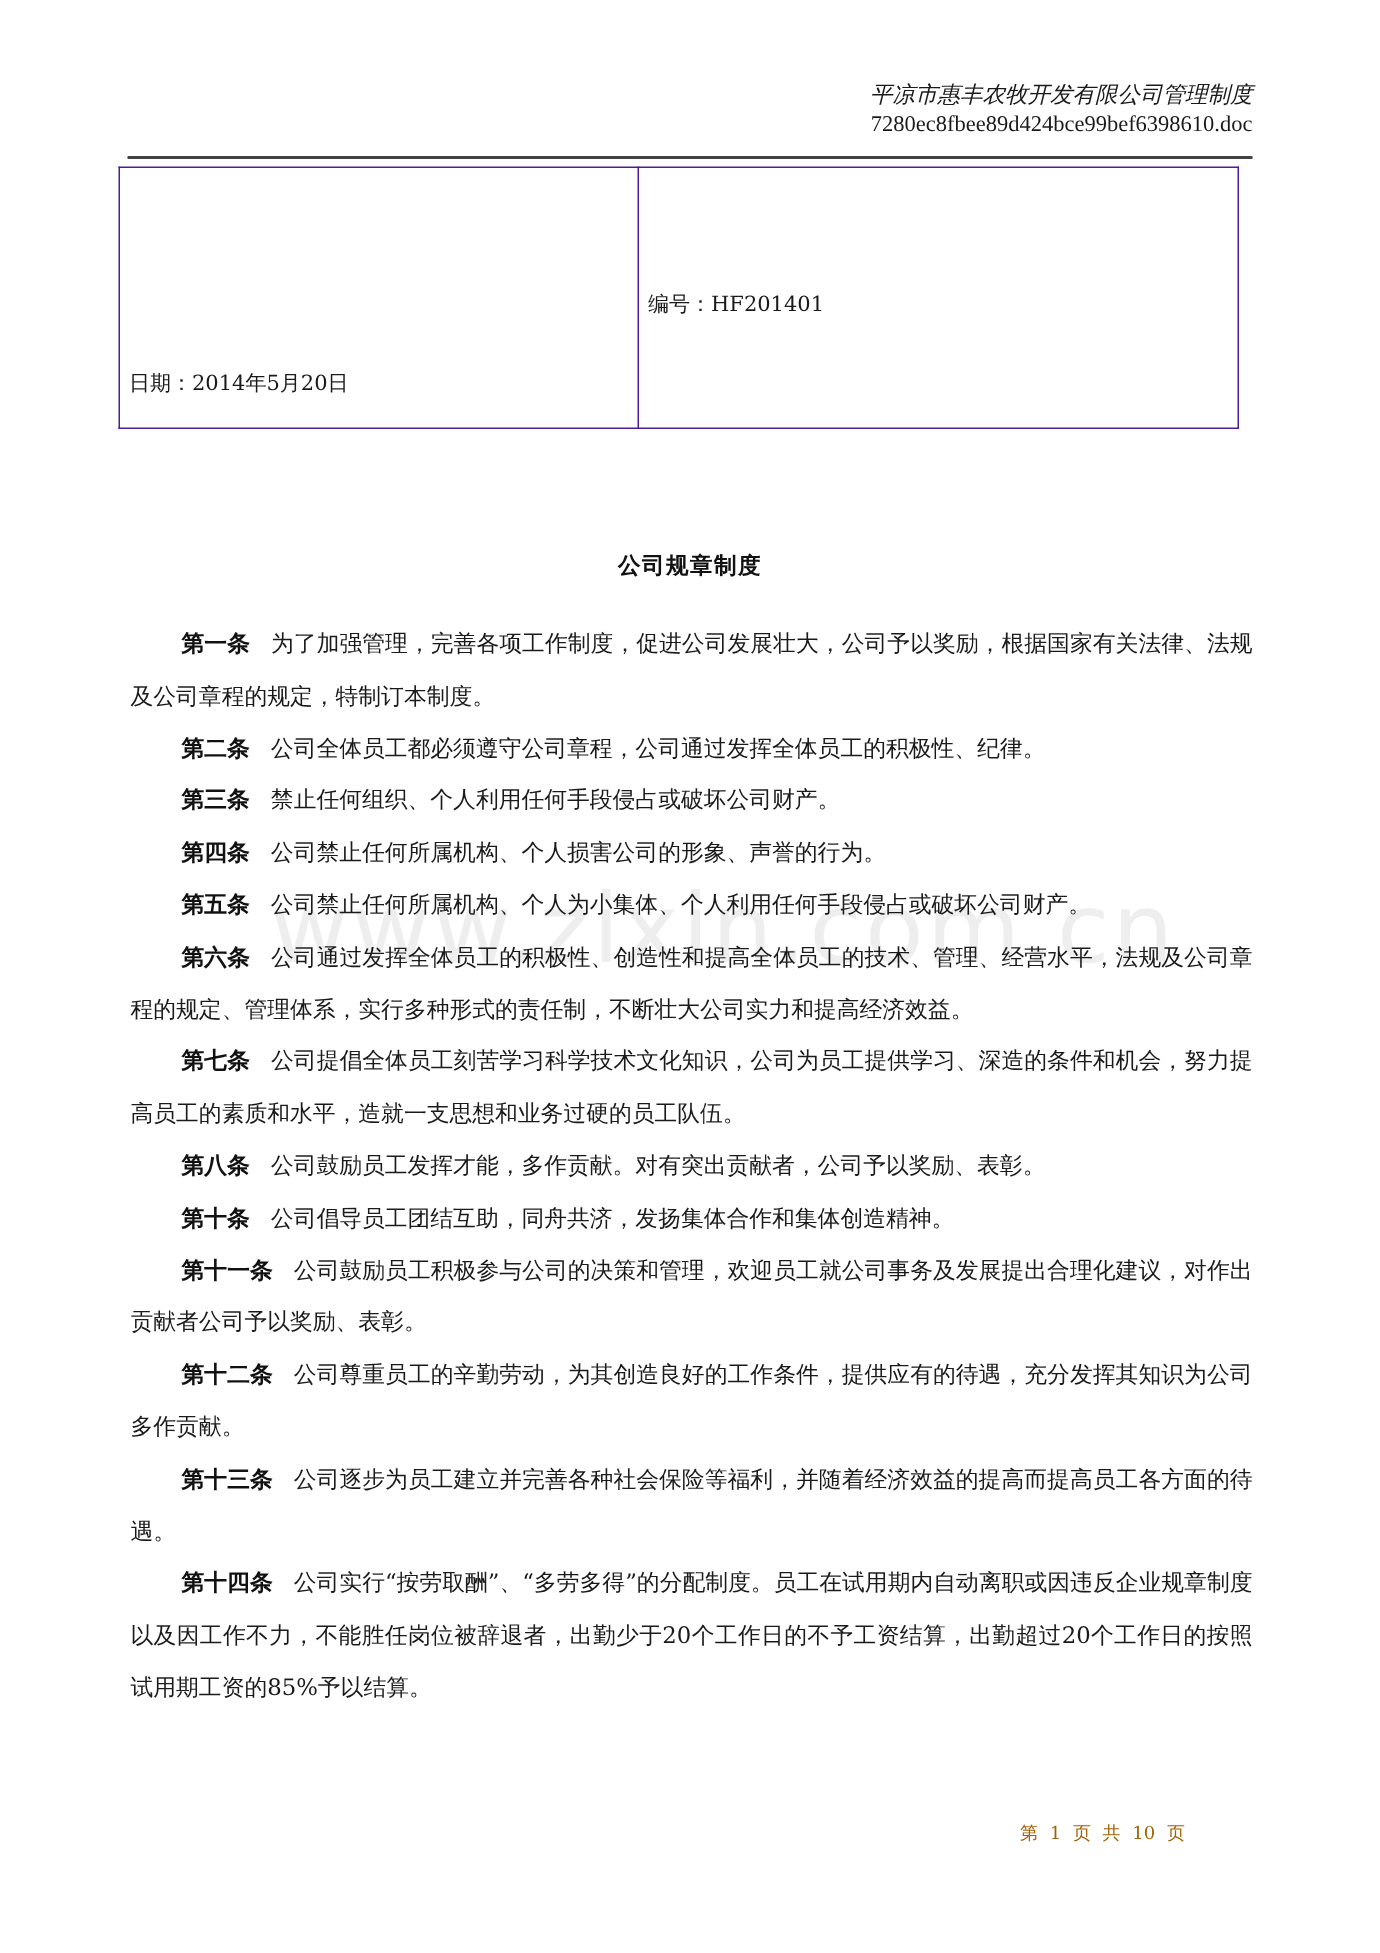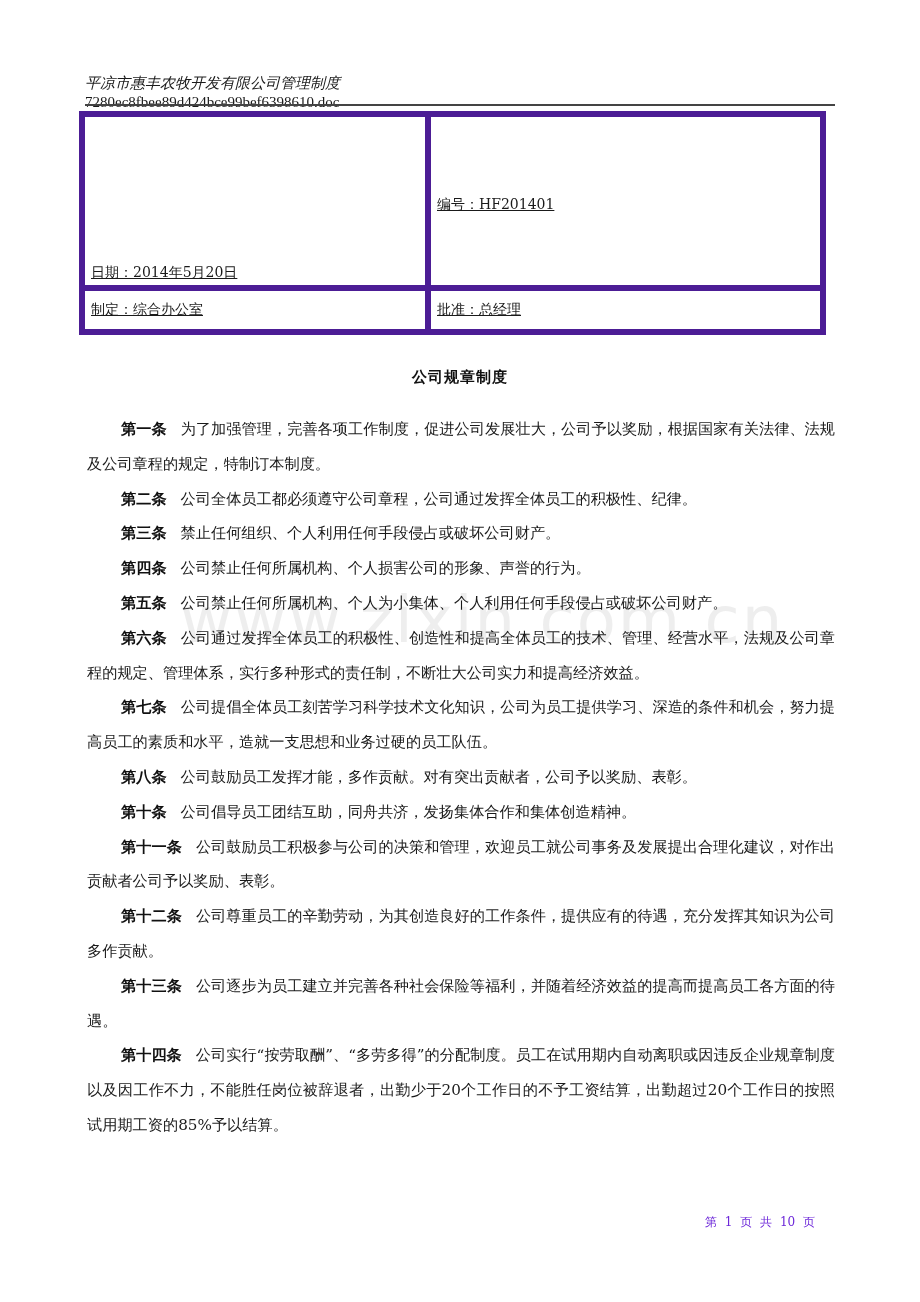--- a/index.html
+++ b/index.html
@@ -10,23 +10,23 @@
       overflow: hidden;
     }
     body {
       position: relative;
       font-family: "DejaVu Serif", "Liberation Serif", serif;
       color: #111111;
     }
     .page-header {
       position: absolute;
       left: 85px;
-      top: 74px;
+      top: 55px;
       width: 750px;
-      text-align: left;
+      text-align: right;
       font-family: "Liberation Serif", "DejaVu Serif", serif;
       font-size: 15px;
       line-height: 19px;
       color: #1a1a1a;
     }
     .page-header .company { font-style: italic; }
     .header-rule {
       position: absolute;
       left: 85px;
       top: 104px;
@@ -38,27 +38,26 @@
       position: absolute;
       left: 79px;
       top: 111px;
       width: 747px;
       border-collapse: collapse;
       font-family: "DejaVu Serif", "Liberation Serif", serif;
       font-size: 14px;
       color: #1a1a1a;
     }
     .info-table td {
-      border: 6px solid #4c1d95;
+      border: 1px solid #4c1d95;
       padding: 0 6px;
       vertical-align: bottom;
-      text-decoration: underline;
     }
     .info-table tr.row-top td { height: 174px; }
-    .info-table tr.row-top td.left { padding-bottom: 3px; width: 346px; }
+    .info-table tr.row-top td.left { padding-bottom: 20px; width: 346px; }
     .info-table tr.row-top td.right { vertical-align: middle; padding-top: 8px; }
     .info-table tr.row-bottom td { height: 44px; vertical-align: middle; }
 
     .doc-title {
       position: absolute;
       left: 0;
       top: 368px;
       width: 920px;
       text-align: center;
       font-family: "DejaVu Sans", "Liberation Sans", sans-serif;
@@ -98,45 +97,41 @@
       line-height: 80px;
       color: rgba(150,150,150,0.16);
       pointer-events: none;
       letter-spacing: 2px;
     }
     .page-footer {
       position: absolute;
       left: 680px;
       top: 1214px;
       width: 160px;
-      text-align: center;
+      text-align: left;
       font-family: "DejaVu Serif", "Liberation Serif", serif;
       font-size: 12px;
       word-spacing: 4px;
-      color: #6d28d9;
+      color: #a16207;
     }
   </style>
 </head>
 <body>
 
 <div class="page-header">
   <div class="company">平凉市惠丰农牧开发有限公司管理制度</div>
   <div class="filename">7280ec8fbee89d424bce99bef6398610.doc</div>
 </div>
 <div class="header-rule"></div>
 
 <table class="info-table">
   <tbody>
       <tr class="row-top">
     <td class="left">日期：2014年5月20日</td>
     <td class="right">编号：HF201401</td>
-  </tr>
-  <tr class="row-bottom">
-    <td>制定：综合办公室</td>
-    <td>批准：总经理</td>
   </tr>
 </tbody>
   </table>
 
 <div class="doc-title">公司规章制度</div>
 
 <div class="watermark">www.zixin.com.cn</div>
 
 <div class="articles">
   <p class="article"><span class="label">第一条</span><span>为了加强管理，完善各项工作制度，促进公司发展壮大，公司予以奖励，根据国家有关法律、法规及公司章程的规定，特制订本制度。</span></p>

